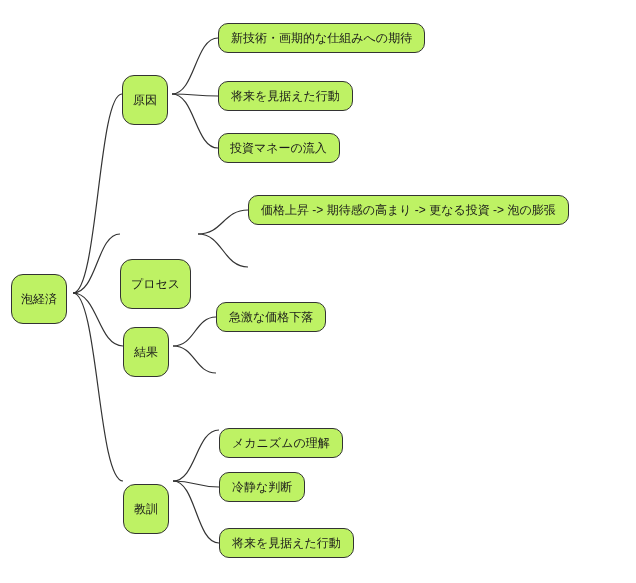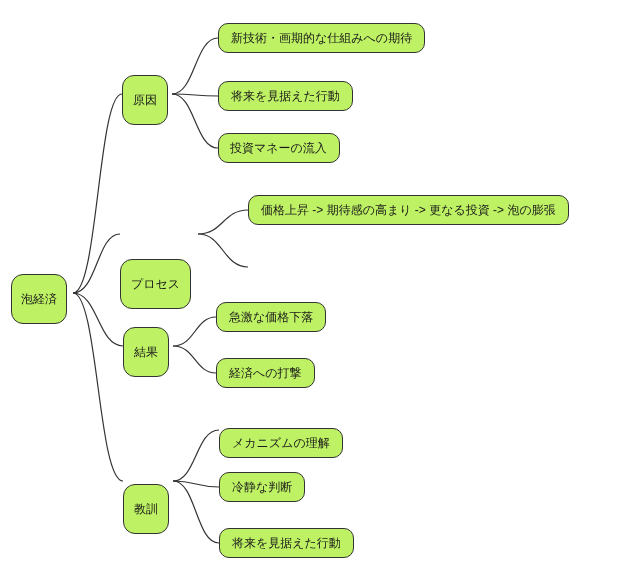--- a/index.html
+++ b/index.html
@@ -92,21 +92,20 @@
 
   <div class="node leaf" style="left:218px; top:81px;">将来を見据えた行動</div>
 
   <div class="node leaf" style="left:218px; top:133px;padding-left:11px;">投資マネーの流入</div>
 
   <div class="node leaf" style="left:248px; top:195px;">価格上昇 -&gt; 期待感の高まり -&gt; 更なる投資 -&gt; 泡の膨張</div>
 
 
   <div class="node leaf" style="left:216px; top:302px;">急激な価格下落</div>
 
-  <div class="node leaf" style="left:216px; top:358px;">経済への打撃</div>
 
   <div class="node leaf" style="left:219px; top:415px;margin-top:13px;">メカニズムの理解</div>
 
   <div class="node leaf" style="left:219px; top:528px;">将来を見据えた行動</div>
 
   <div class="node leaf" style="left:219px; top:472px;">冷静な判断</div>
 
 </div>
 
 </body></html>

